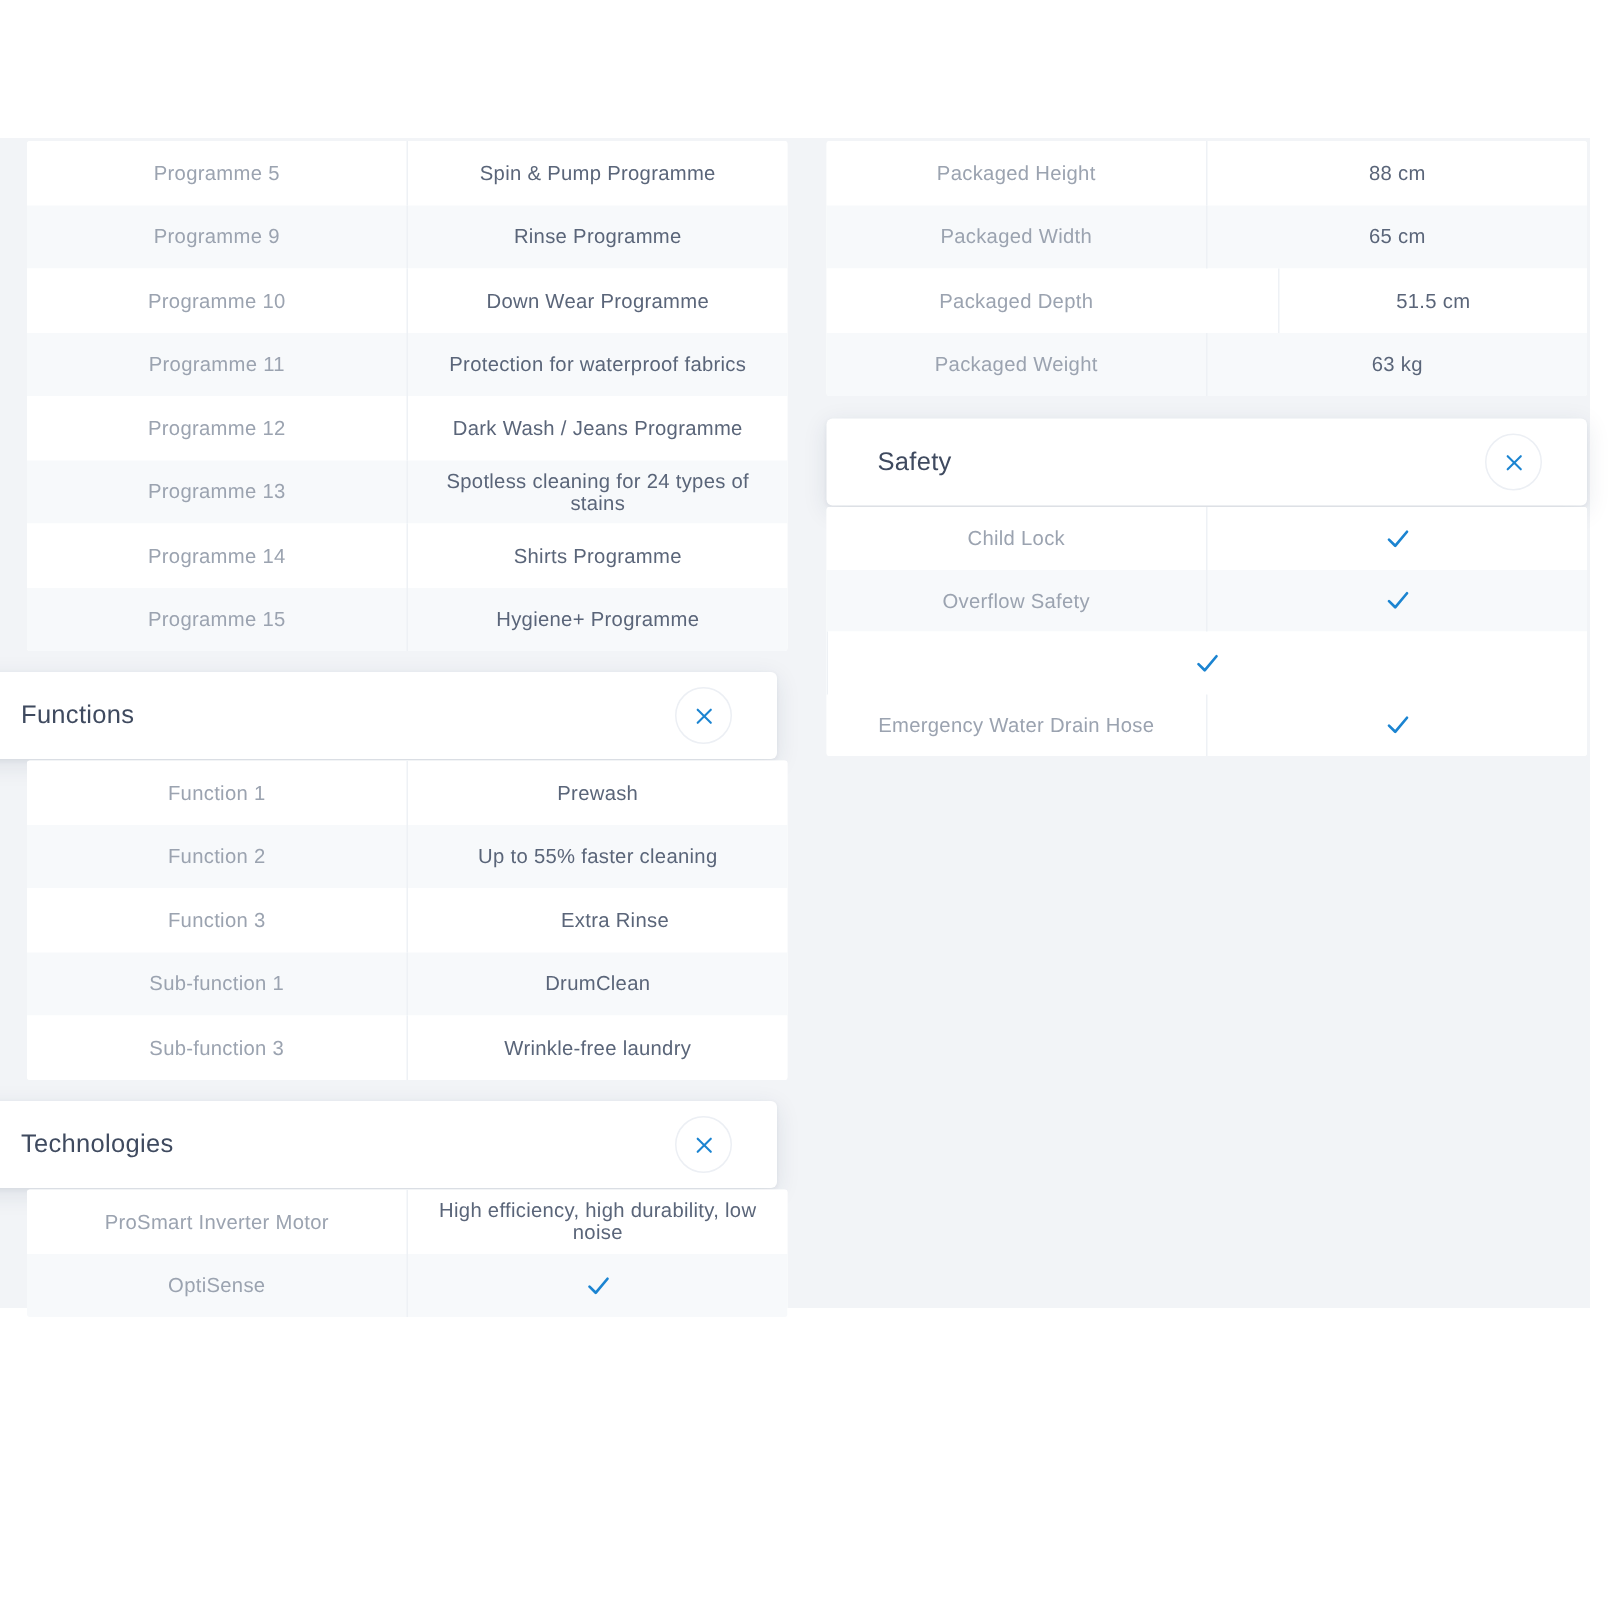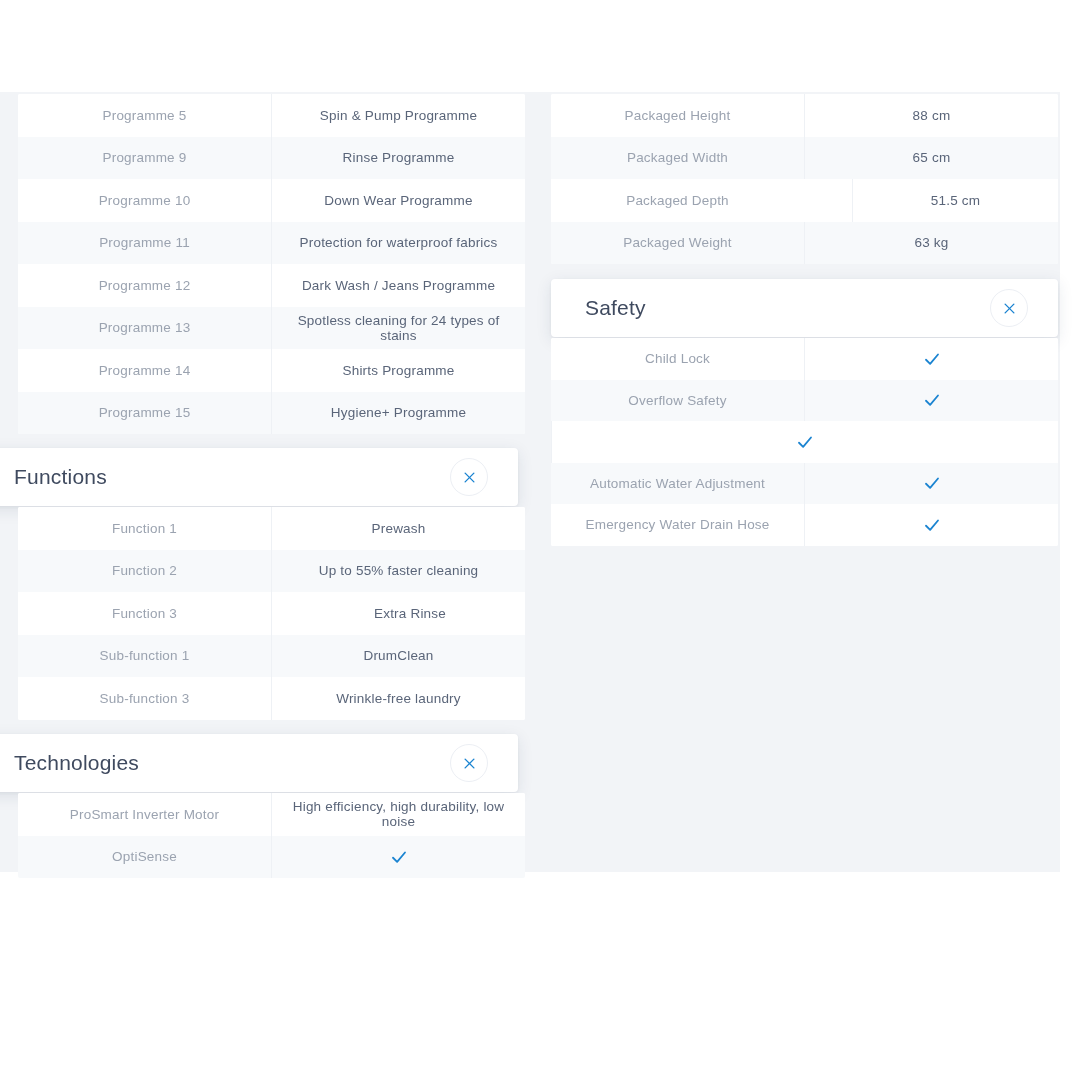--- a/index.html
+++ b/index.html
@@ -84,21 +84,21 @@
     display: flex;
     align-items: center;
     justify-content: space-between;
     box-shadow: 0 4px 16px rgba(32, 48, 80, 0.10),
                 0 1px 3px rgba(32, 48, 80, 0.06);
     box-sizing: border-box;
     padding: 0 30px 0 34px;
   }
 
   .card-title {
-    font-size: 21px;
+    font-size: 17px;
     color: #3f4a5f;
     font-weight: 400;
     letter-spacing: 0.2px;
   }
 
   .close-btn {
     width: 38px;
     height: 38px;
     border-radius: 50%;
     border: 1px solid #eceff4;
@@ -270,30 +270,20 @@
       </div>
       <div class="spec-row odd" style="height: 41.5px;">
         <div class="cell value" style="flex: 1 1 0%;">
           <span class="check">
             <svg viewBox="0 0 24 24" fill="none" stroke="currentColor" stroke-width="2.4" stroke-linecap="round" stroke-linejoin="round">
               <polyline points="4,13 9.5,18.5 20,6"></polyline>
             </svg>
           </span>
         </div>
       </div>
-      <div class="spec-row even" style="height: 41.5px;">
-        <div class="cell label" style="width: 253px;">Automatic Water Adjustment</div>
-        <div class="cell value" style="flex: 1 1 0%;">
-          <span class="check">
-            <svg viewBox="0 0 24 24" fill="none" stroke="currentColor" stroke-width="2.4" stroke-linecap="round" stroke-linejoin="round">
-              <polyline points="4,13 9.5,18.5 20,6"></polyline>
-            </svg>
-          </span>
-        </div>
-      </div>
       <div class="spec-row odd" style="height: 41.5px;">
         <div class="cell label" style="width: 253px;">Emergency Water Drain Hose</div>
         <div class="cell value" style="flex: 1 1 0%;">
           <span class="check">
             <svg viewBox="0 0 24 24" fill="none" stroke="currentColor" stroke-width="2.4" stroke-linecap="round" stroke-linejoin="round">
               <polyline points="4,13 9.5,18.5 20,6"></polyline>
             </svg>
           </span>
         </div>
       </div>

